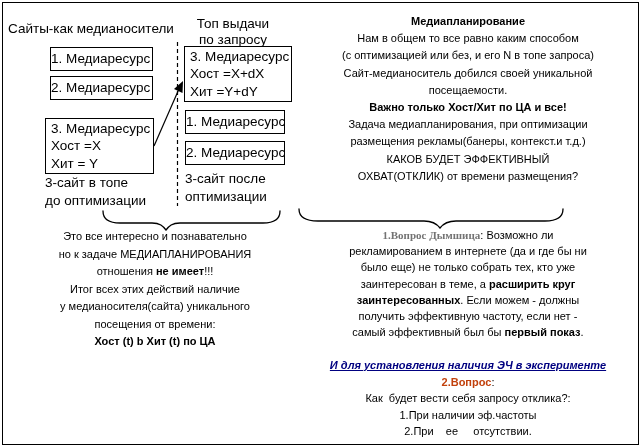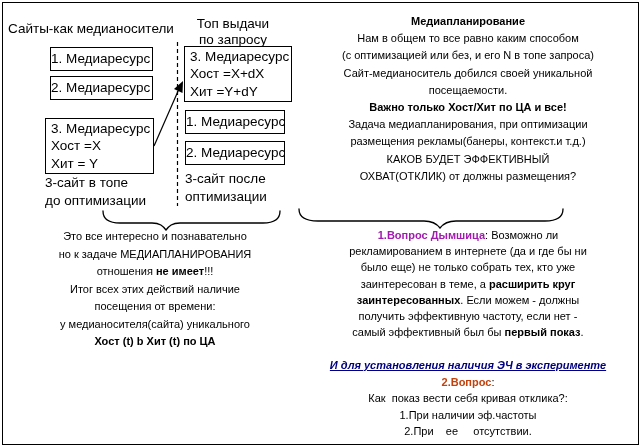--- a/index.html
+++ b/index.html
@@ -75,52 +75,52 @@
   <div class="caption" style="left:185px; top:170px;">
     <div>3-сайт после</div>
     <div>оптимизации</div>
   </div>
 
   <div class="tblock bl-block">
       <div class="tline"><span>Это все интересно и познавательно</span></div>
       <div class="tline"><span>но к задаче МЕДИАПЛАНИРОВАНИЯ</span></div>
       <div class="tline"><span>отношения </span><span style="font-weight: bold;">не имеет</span><span>!!!</span></div>
       <div class="tline"><span>Итог всех этих действий наличие</span></div>
+      <div class="tline"><span>у медианосителя(сайта) уникального</span></div>
       <div class="tline"><span>посещения от времени:</span></div>
-      <div class="tline"><span>у медианосителя(сайта) уникального</span></div>
       <div class="tline"><span style="font-weight: bold;">Хост (t) b Хит (t) по ЦА</span></div>
     </div>
 
   <div class="tblock rc-top">
       <div class="tline"><span style="font-weight: bold;">Медиапланирование</span></div>
       <div class="tline"><span>Нам в общем то все равно каким способом</span></div>
       <div class="tline"><span>(с оптимизацией или без, и его N в топе запроса)</span></div>
       <div class="tline"><span>Сайт-медианоситель добился своей уникальной</span></div>
       <div class="tline"><span>посещаемости.</span></div>
       <div class="tline"><span style="font-weight: bold;">Важно только Хост/Хит по ЦА и все!</span></div>
       <div class="tline"><span>Задача медиапланирования, при оптимизации</span></div>
       <div class="tline"><span>размещения рекламы(банеры, контекст.и т.д.)</span></div>
       <div class="tline"><span>КАКОВ БУДЕТ ЭФФЕКТИВНЫЙ</span></div>
-      <div class="tline"><span>ОХВАТ(ОТКЛИК) от должны размещения?</span></div>
+      <div class="tline"><span>ОХВАТ(ОТКЛИК) от времени размещения?</span></div>
     </div>
 
   <div class="tblock rc-q1">
-      <div class="tline"><span style="font-weight: bold; color: #a21caf;">1.Вопрос Дымшица</span><span>: Возможно ли</span></div>
+      <div class="tline"><span style="font-weight: bold; color: #737373; font-family: Liberation Serif, serif;">1.Вопрос Дымшица</span><span>: Возможно ли</span></div>
       <div class="tline"><span>рекламированием в интернете (да и где бы ни</span></div>
       <div class="tline"><span>было еще) не только собрать тех, кто уже</span></div>
       <div class="tline"><span>заинтересован в теме, а </span><span style="font-weight: bold;">расширить круг</span></div>
       <div class="tline"><span style="font-weight: bold;">заинтересованных</span><span>. Если можем - должны</span></div>
       <div class="tline"><span>получить </span><span style="font-weight: normal;">эффективную частоту</span><span>, если нет -</span></div>
       <div class="tline"><span>самый эффективный был бы </span><span style="font-weight: bold;">первый показ</span><span>.</span></div>
     </div>
 
   <div class="tblock rc-bottom">
       <div class="tline"><span style="font-weight: bold; font-style: italic; text-decoration: underline; color: rgb(0, 0, 128);">И для установления наличия ЭЧ в эксперименте</span></div>
       <div class="tline"><span style="font-weight: bold; color: #c2410c;">2.Вопрос</span><span>:</span></div>
-      <div class="tline"><span>Как  показ вести себя кривая отклика?:</span></div>
+      <div class="tline"><span>Как  будет вести себя запросу отклика?:</span></div>
       <div class="tline"><span>1.При наличии эф.частоты</span></div>
       <div class="tline"><span>2.При    ее     отсутствии.</span></div>
     </div>
 
   <svg class="svg-overlay" width="644" height="448" viewBox="0 0 644 448">
     <line x1="177.5" y1="42" x2="177.5" y2="206" stroke="#000" stroke-width="1.2" stroke-dasharray="4 3"></line>
     <g>
       <line x1="154" y1="146" x2="179" y2="89" stroke="#000" stroke-width="1.2"></line>
       <polygon points="183,81 182.5,93 174,89" fill="#000"></polygon>
     </g>

